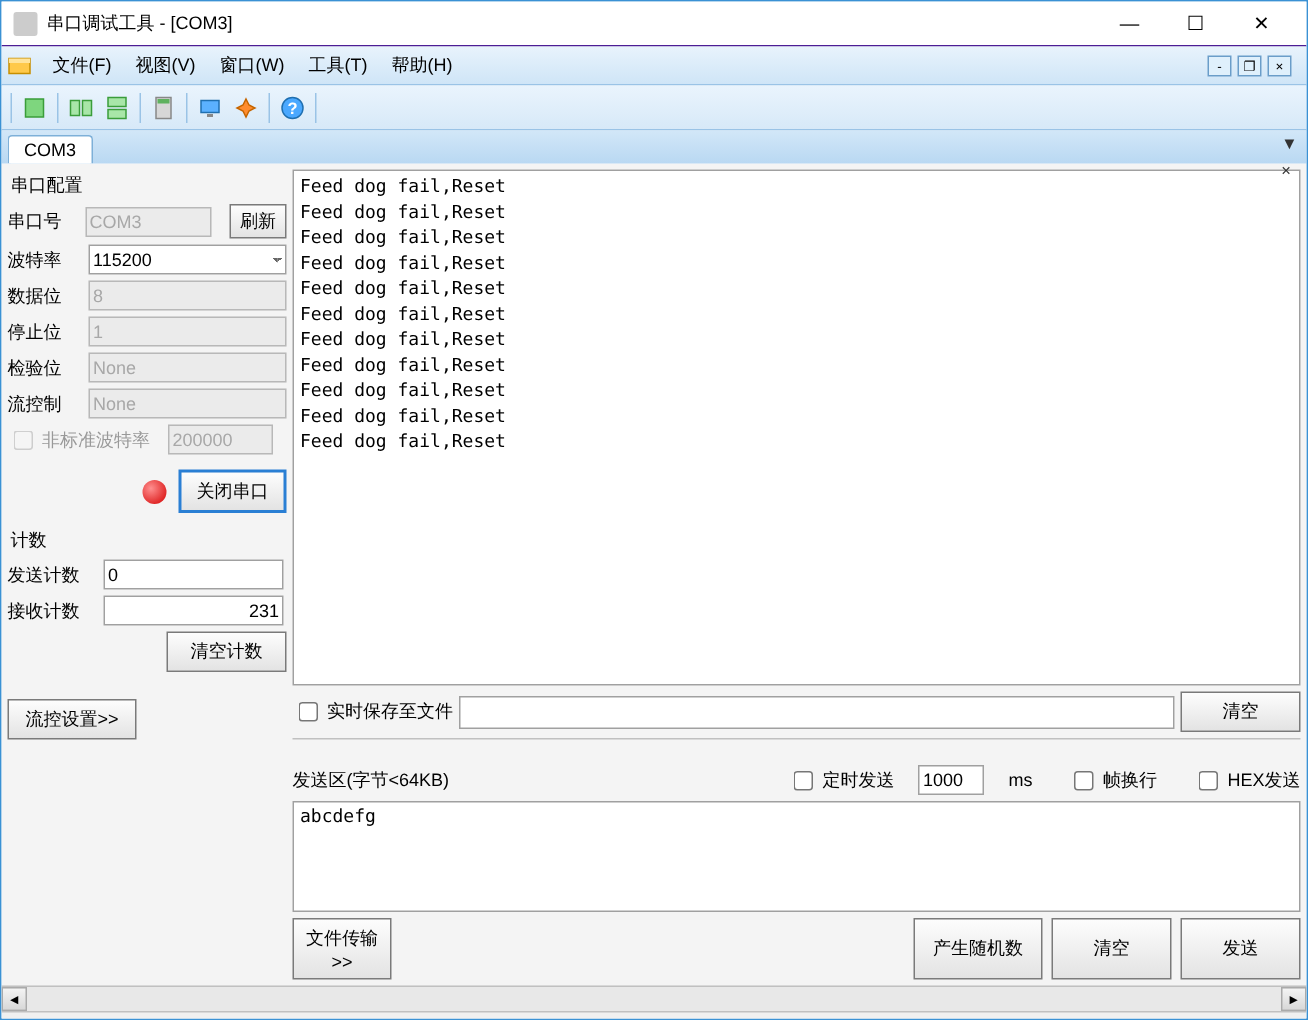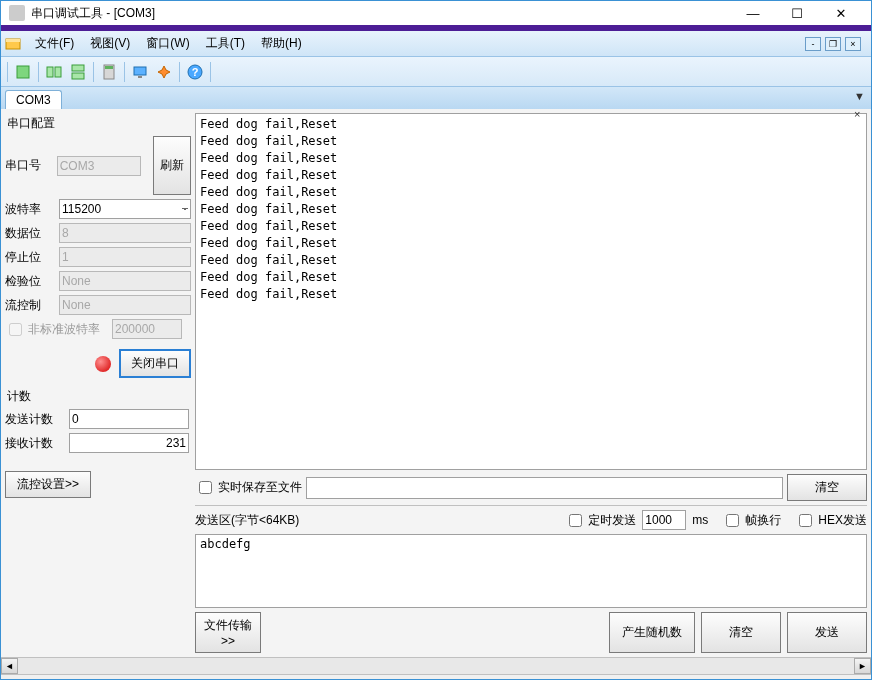--- a/index.html
+++ b/index.html
@@ -1,17 +1,17 @@
 <!DOCTYPE html>
 <html><head>
 <meta charset="utf-8">
 <style>
 * { box-sizing: border-box; font-family: "Microsoft YaHei", "SimSun", sans-serif; }
 body { margin: 0; width: 872px; height: 680px; background: #fff; font-size: 12px; overflow: hidden; border: 1px solid #3a91d4; }
-.titlebar { height: 30px; background: #fff; display: flex; align-items: center; padding: 0 8px; border-bottom: 6px solid #4c1d95; }
+.titlebar { height: 30px; background: #fff; display: flex; align-items: center; padding: 0 8px; border-bottom: 1px solid #4c1d95; }
 .titlebar .icon { width: 16px; height: 16px; margin-right: 6px; background: #ccc; border-radius: 2px; }
 .titlebar .title { flex: 1; font-size: 12px; }
 .titlebar .winbtns { display: flex; gap: 0; }
 .titlebar .winbtn { width: 44px; height: 28px; display: flex; align-items: center; justify-content: center; font-size: 13px; }
 .menubar { height: 26px; background: linear-gradient(#e8f3fc, #cfe5f7); display: flex; align-items: center; padding: 0 4px; border-bottom: 1px solid #9ac3e6; }
 .menubar .mb-icon { width: 16px; height: 16px; margin-right: 6px; display: inline-block; }
 .menubar .mitem { padding: 3px 8px; cursor: default; }
 .menubar .spacer { flex: 1; }
 .menubar .mdi { display: flex; gap: 4px; padding-right: 6px; }
 .menubar .mdibtn { width: 16px; height: 14px; border: 1px solid #6a9dc9; background: #dff0fc; font-size: 9px; display:flex;align-items:center;justify-content:center; }
@@ -35,21 +35,21 @@
 .btn.primary { border: 2px solid #2a7fd4; }
 .red-dot { width: 16px; height: 16px; border-radius: 50%; background: radial-gradient(circle at 35% 35%, #ff8f8f, #d40000); display: inline-block; }
 .right { flex: 1; display: flex; flex-direction: column; gap: 4px; }
 .rx-header { display: flex; align-items: center; border: 1px solid #b0b0b0; background: #f4f4f4; padding: 3px 6px; }
 .rx-header .flex { flex: 1; }
 .chk { display: inline-flex; align-items: center; gap: 3px; margin-left: 8px; font-size: 12px; }
 .chk input { width: 13px; height: 13px; }
 .rx-box { flex: 1; border: 1px solid #a0a0a0; background: #fff; font-family: "SimSun", monospace; font-size: 12px; padding: 2px 4px; white-space: pre; overflow: auto; line-height: 17px; }
 .midrow { display: flex; align-items: center; gap: 4px; }
 .midrow input.savefile { flex: 1; height: 22px; }
-.tx-header { display: flex; align-items: center; gap: 6px; border-top: 1px solid #c0c0c0; padding-top: 4px; }
+.tx-header { display: flex; align-items: center; gap: 16px; border-top: 1px solid #c0c0c0; padding-top: 17px; }
 .tx-box { border: 1px solid #a0a0a0; background: #fff; font-family: "SimSun", monospace; font-size: 12px; padding: 2px 4px; height: 74px; overflow: auto; }
 .tx-buttons { display: flex; gap: 6px; }
 .tx-buttons .flex { flex: 1; }
 .scrollbar-h { height: 17px; background: #e8e8e8; border-top: 1px solid #c0c0c0; display: flex; }
 .scrollbar-h .arrow { width: 17px; background: linear-gradient(#f4f4f4,#d8d8d8); border:1px solid #aaa; display:flex;align-items:center;justify-content:center;font-size:9px;}
 .scrollbar-h .track { flex:1; }
 .statusbar { height: 22px; background: #f0f0f0; border-top: 1px solid #c0c0c0; display: flex; align-items: center; padding: 0 8px; font-size: 12px; }
 .statusbar .flex { flex: 1; }
 .statusbar .watermark { color: #bbb; font-size: 11px; letter-spacing: 1px; }
 </style>
@@ -142,21 +142,21 @@
     <span>×</span>
   </div>
 </div>
 
 <div class="content">
   <div class="left panel">
     <div class="group-label">串口配置</div>
     <div class="cfgrow">
       <span class="lbl">串口号</span>
       <select disabled="" style="width:88px"><option>COM3</option></select>
-      <button class="btn" style="width:40px;padding:20px 2px">刷新</button>
+      <button class="btn" style="width:40px;padding:2px 2px">刷新</button>
     </div>
     <div class="cfgrow">
       <span class="lbl">波特率</span>
       <select style="width:132px"><option>115200</option></select>
     </div>
     <div class="cfgrow">
       <span class="lbl">数据位</span>
       <select disabled="" style="width:132px"><option>8</option></select>
     </div>
     <div class="cfgrow">
@@ -184,20 +184,23 @@
     </div>
 
     <div class="group-label">计数</div>
     <div class="cfgrow">
       <span class="lbl" style="width:52px">发送计数</span>
       <input type="text" style="width: 120px;" value="0">
     </div>
     <div class="cfgrow">
       <span class="lbl" style="width:52px">接收计数</span>
       <input type="text" style="width: 120px; text-align: right;" value="231">
+    </div>
+    <div class="cfgrow" style="justify-content:flex-end">
+      <button class="btn" style="width:80px">清空计数</button>
     </div>
 
     <div style="margin-top:14px">
       <button class="btn" style="width:86px">流控设置&gt;&gt;</button>
     </div>
   </div>
 
   <div class="right panel">
     <div class="rx-box" id="rxbox">Feed dog fail,Reset
 Feed dog fail,Reset

